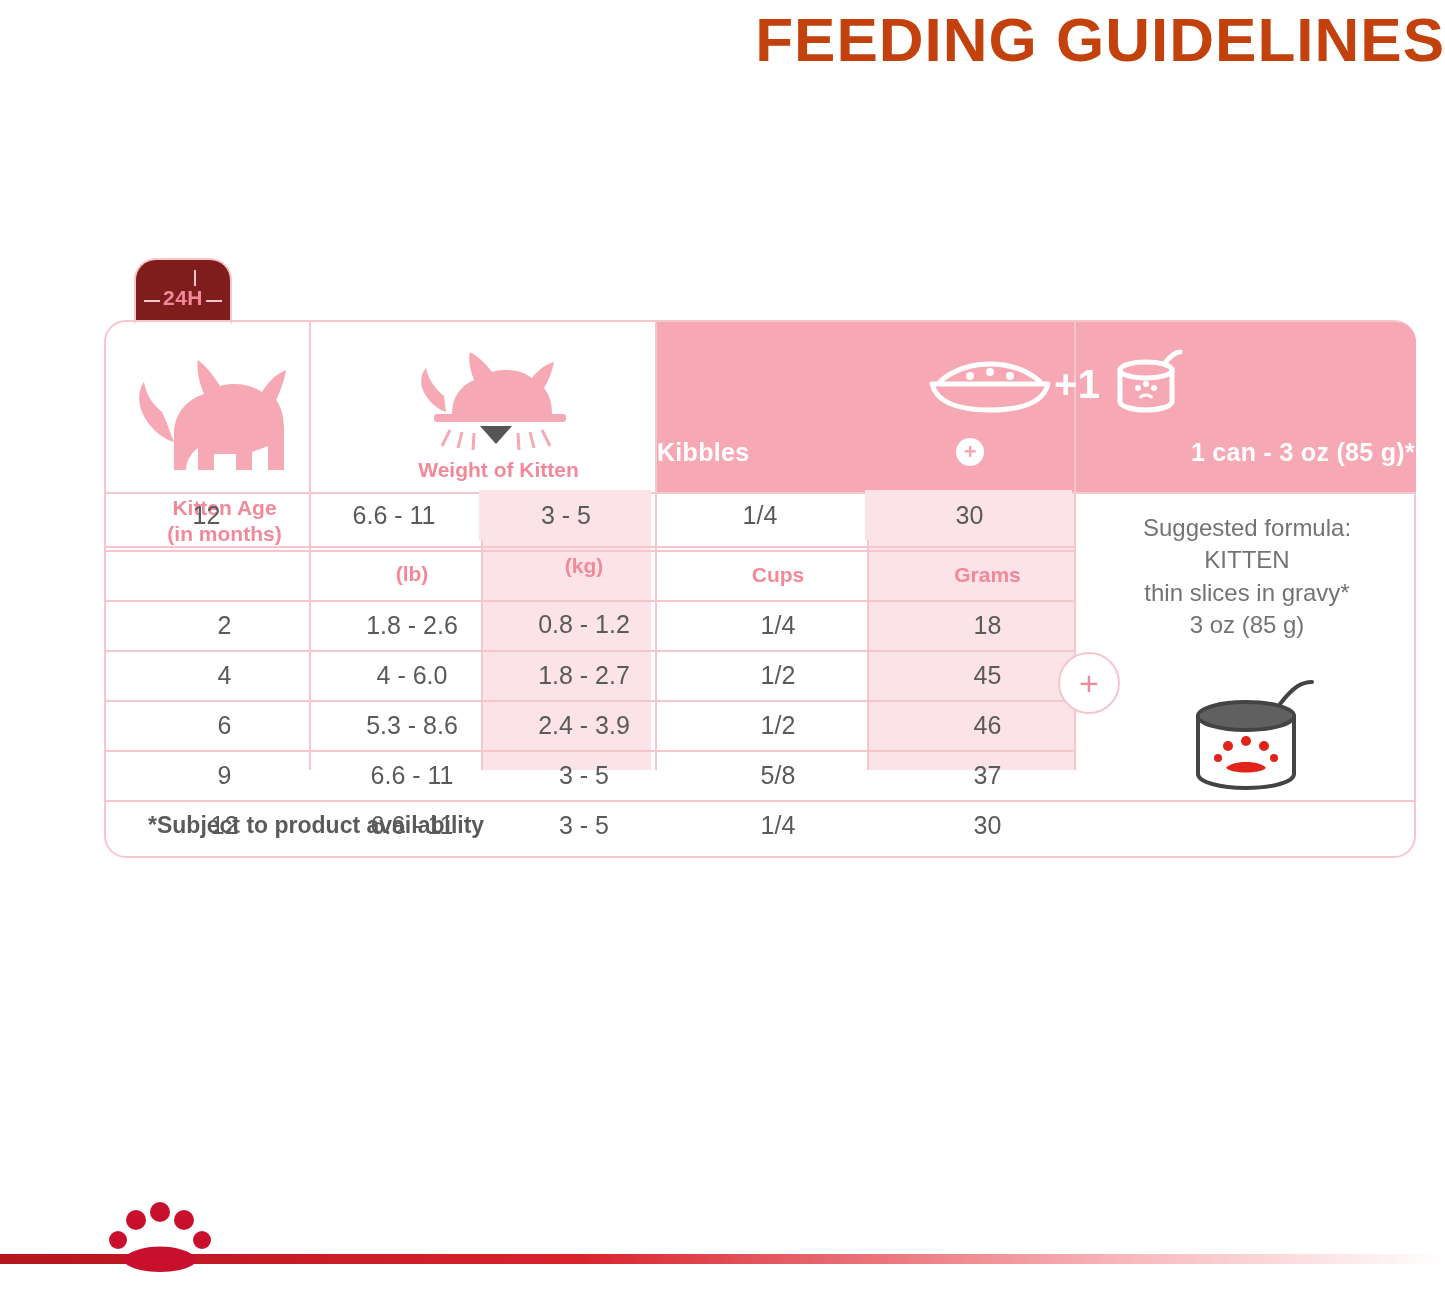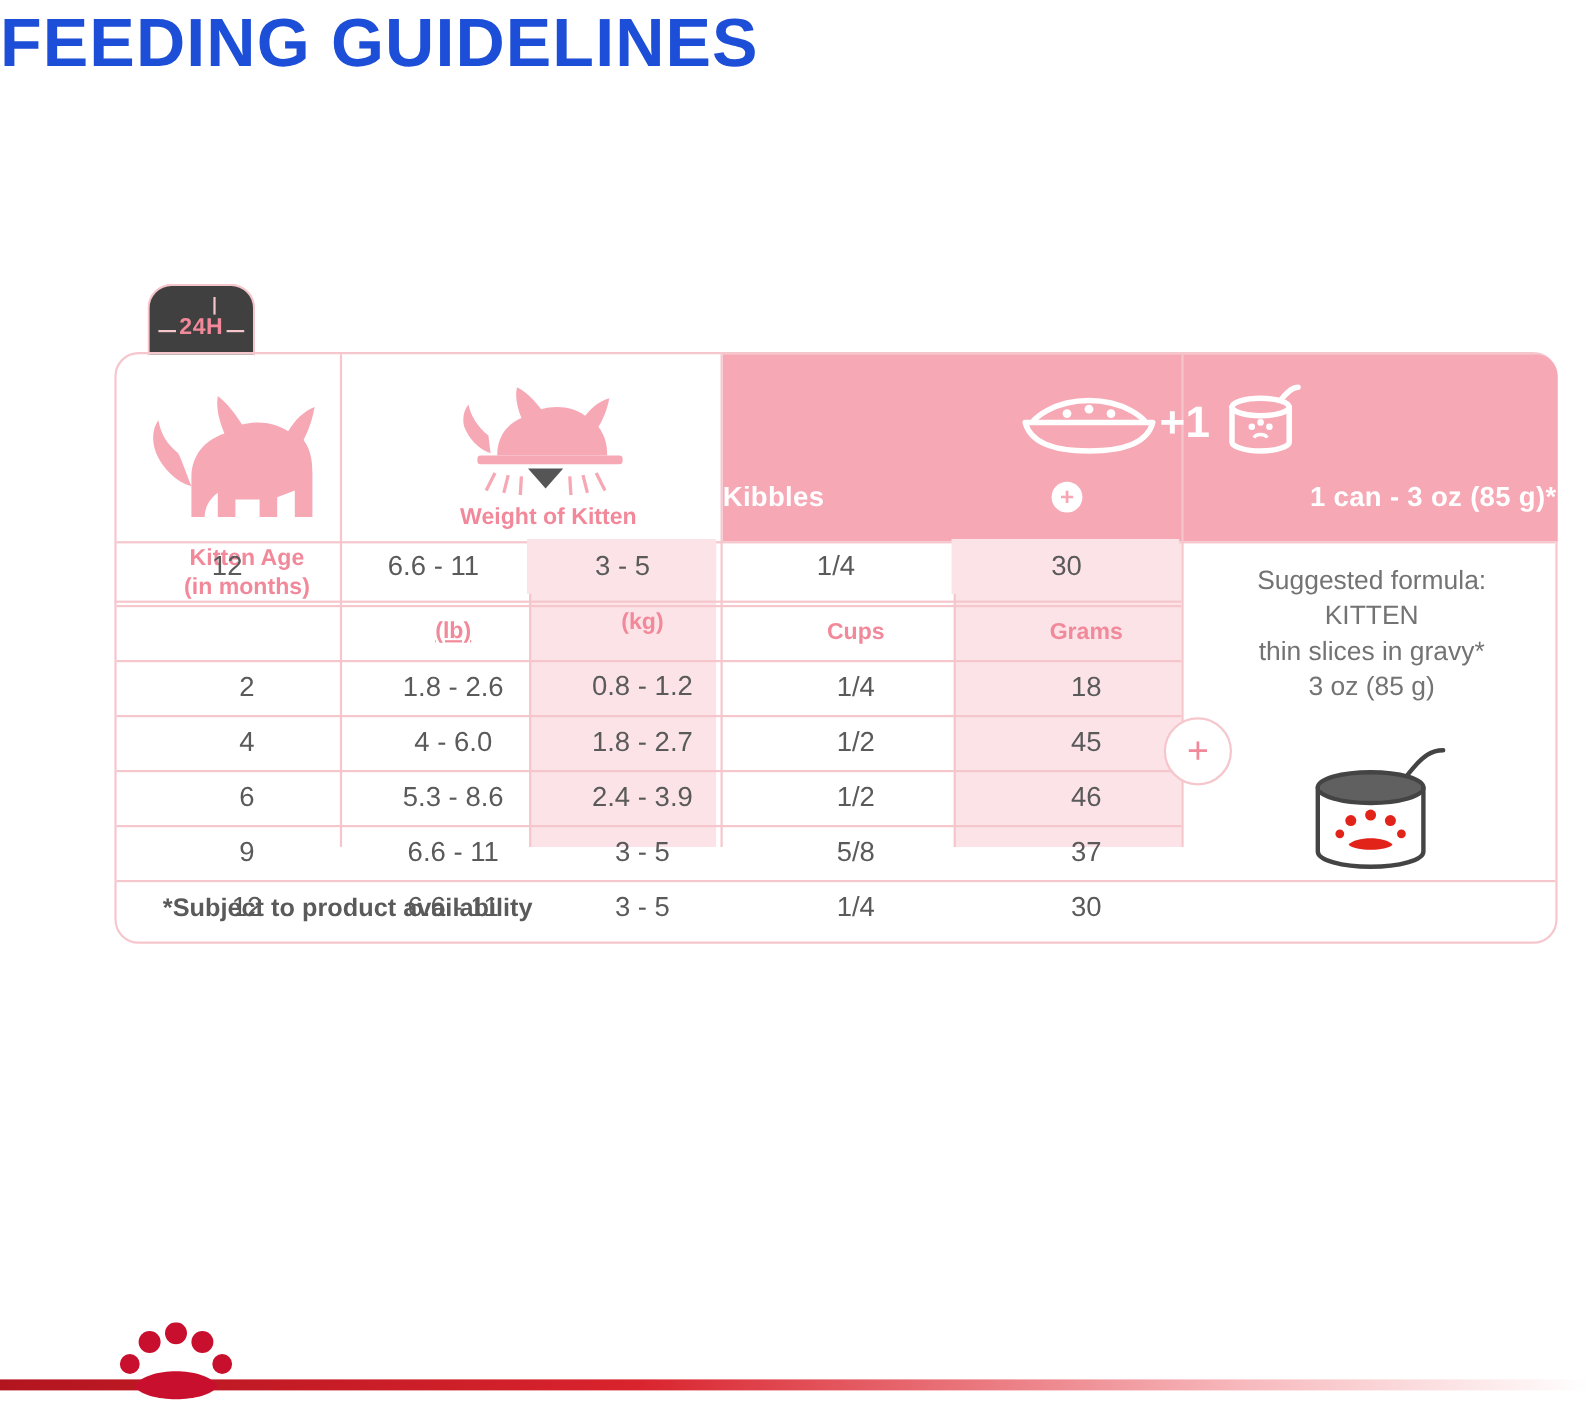--- a/index.html
+++ b/index.html
@@ -14,25 +14,25 @@
     position: relative;
     overflow: hidden;
   }
 
   
   .page-title {
     position: absolute;
     top: 4px;
     left: 0;
     width: 1445px;
-    text-align: left;
+    text-align: right;
     font-size: 62px;
     font-weight: bold;
     letter-spacing: 1px;
-    color: #1d4ed8;
+    color: #c2410c;
     font-family: "Liberation Sans", sans-serif;
   }
 
   
   .panel {
     position: absolute;
     left: 104px;
     top: 320px;
     width: 1312px;
     height: 538px;
@@ -46,21 +46,21 @@
     position: absolute;
     left: 134px;
     top: 258px;
     width: 98px;
     height: 66px;
     border: 2px solid #f6c6cd;
     border-top-left-radius: 22px;
     border-top-right-radius: 22px;
     border-bottom: 2px solid #ffffff;
     box-sizing: border-box;
-    background: #404040;
+    background: #7f1d1d;
     display: flex;
     align-items: flex-end;
     justify-content: center;
     padding-bottom: 6px;
   }
   .badge24 .txt {
     color: #f2899a;
     font-size: 21px;
     font-weight: bold;
     letter-spacing: 0.5px;
@@ -272,21 +272,21 @@
     <span style="display:inline-flex;align-items:center;justify-content:center;width:28px;height:28px;border-radius:50%;background:#ffffff;color:#f6a8b5;font-size:22px;line-height:1;margin:0 12px;font-weight:bold;">+</span>
     <span class="white-band-txt">1 can -  3 oz (85 g)*</span>
   </div>
 
   <div class="cell" style="left:2px; top:170px; width:201px; height:58px;">
     <div class="hdr-label">
       <div>Kitten Age</div>
       <div>(in months)</div>
     </div>
   </div>
-  <div class="cell" style="left:205px; top:228px; width:170px; height:48px;text-decoration:underline;">
+  <div class="cell" style="left:205px; top:228px; width:170px; height:48px;">
     <span class="hdr-label">(lb)</span>
   </div>
   <div class="cell" style="left:377px; top:212px; width:170px; height:64px;">
     <span class="hdr-label">(kg)</span>
   </div>
   <div class="cell" style="left:551px; top:228px; width:210px; height:50px;">
     <span class="hdr-label">Cups</span>
   </div>
   <div class="cell" style="left:763px; top:228px; width:205px; height:50px;">
     <span class="hdr-label">Grams</span>

